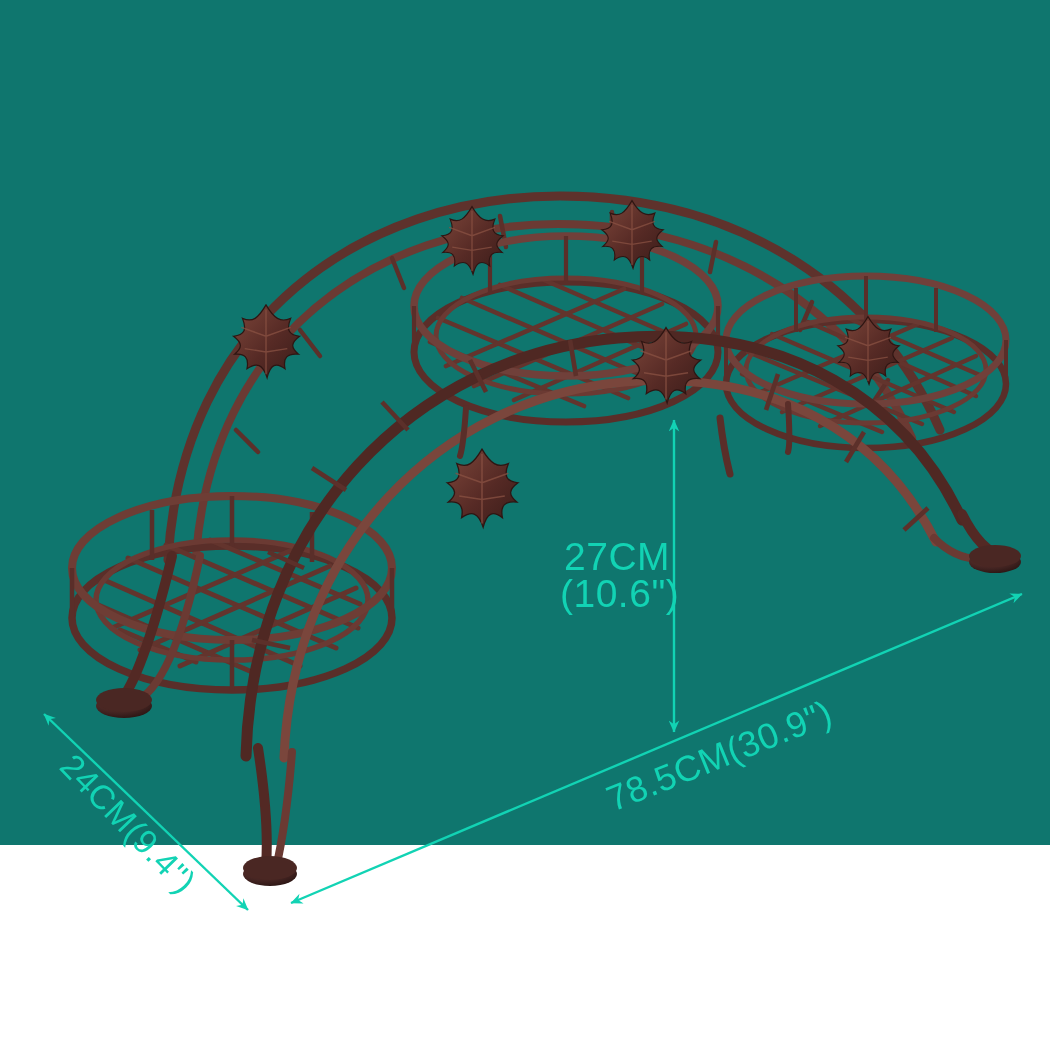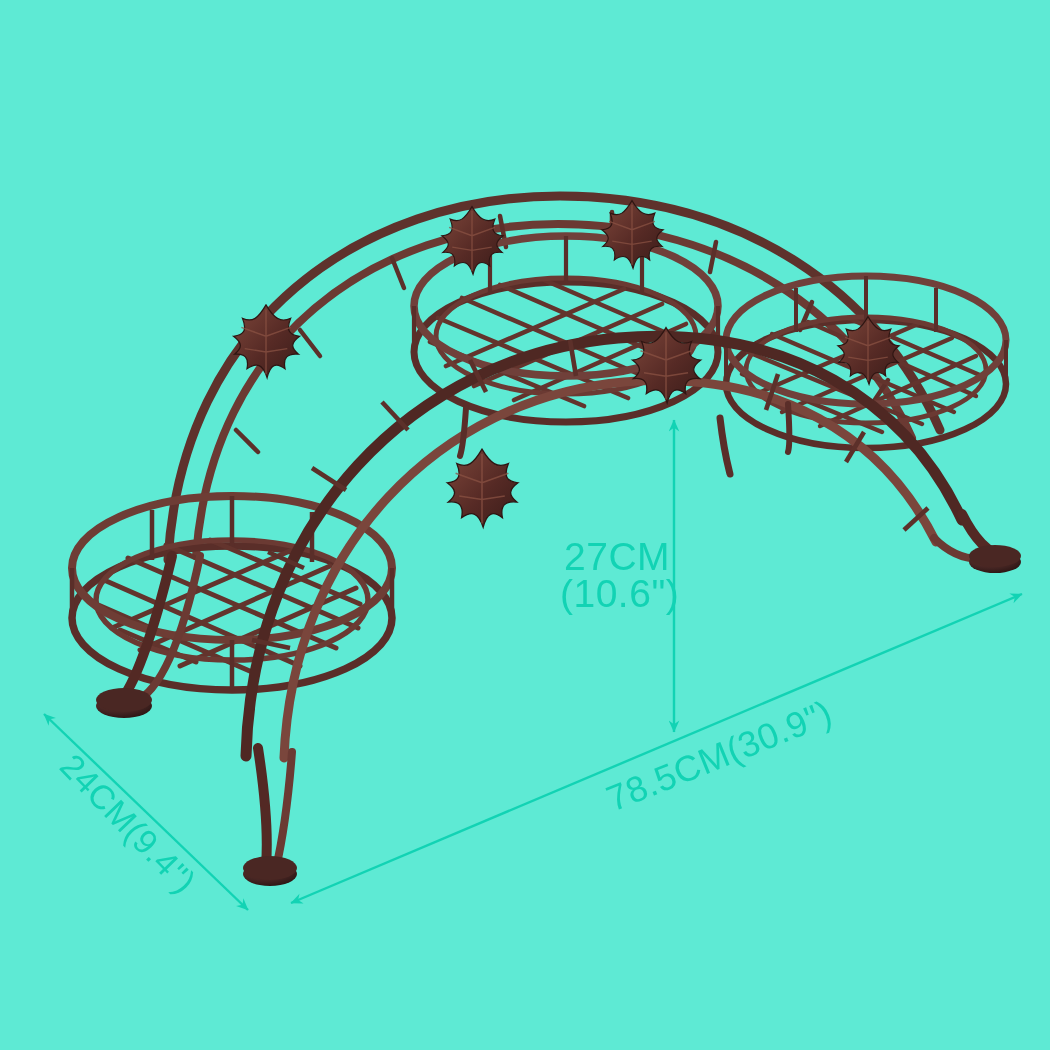--- a/index.html
+++ b/index.html
@@ -9,22 +9,22 @@
   }
   body {
     width: 1050px;
     height: 1050px;
     font-family: "Liberation Sans", sans-serif;
     overflow: hidden;
   }
   #stage {
     position: relative;
     width: 1050px;
-    height: 1050px;
-    background: #5eead4;
+    height: 845px;
+    background: #0f766e;
   }
   #stage svg {
     position: absolute;
     left: 0;
     top: 0;
     width: 1050px;
     height: 1050px;
   }
   .dim-text {
     font-family: "Liberation Sans", sans-serif;

